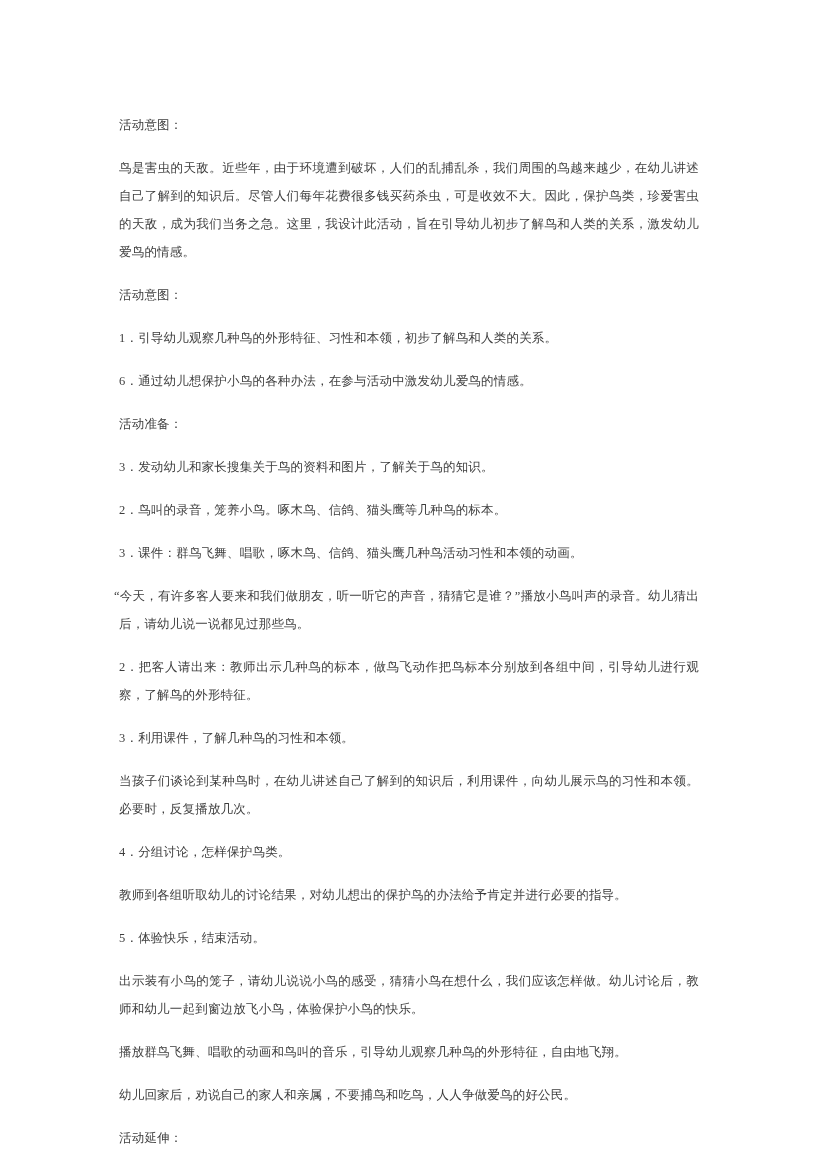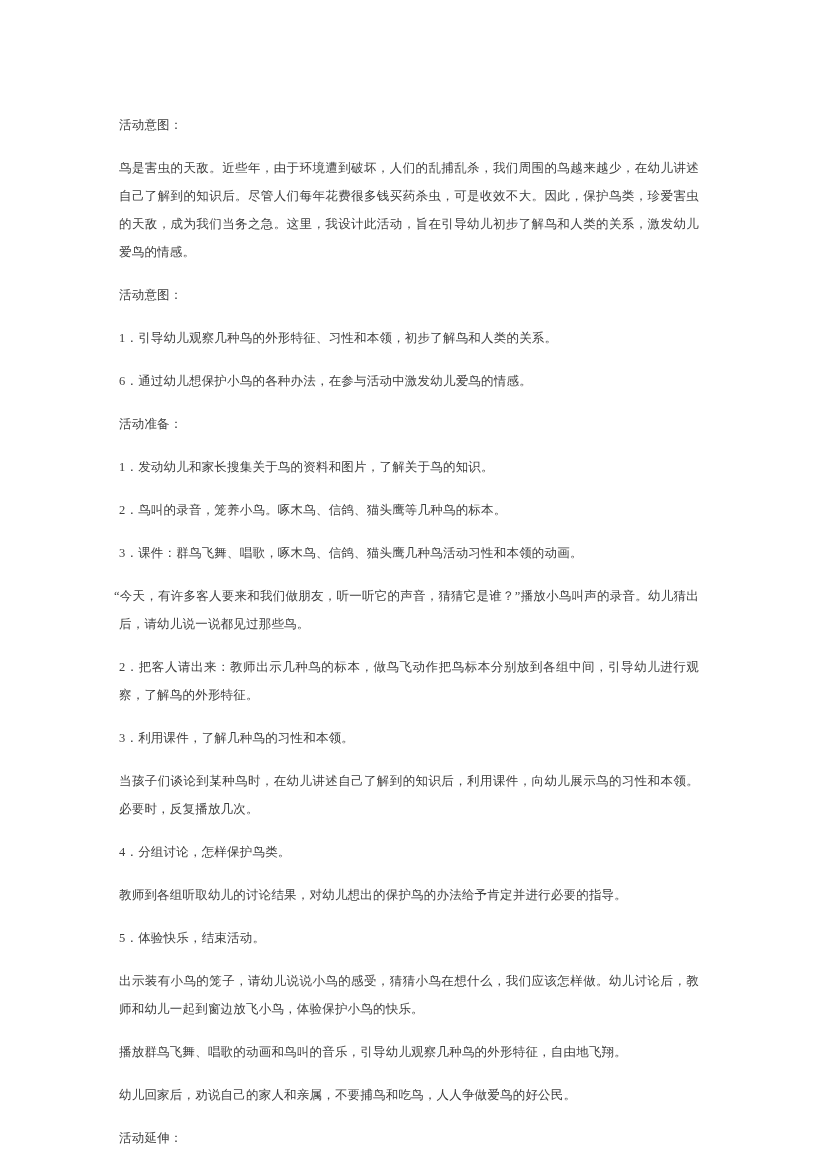--- a/index.html
+++ b/index.html
@@ -44,21 +44,21 @@
 <body>
 
 <div class="doc-page">
   <div class="doc-content">
     <p>活动意图：</p>
     <p>鸟是害虫的天敌。近些年，由于环境遭到破坏，人们的乱捕乱杀，我们周围的鸟越来越少，在幼儿讲述自己了解到的知识后。尽管人们每年花费很多钱买药杀虫，可是收效不大。因此，保护鸟类，珍爱害虫的天敌，成为我们当务之急。这里，我设计此活动，旨在引导幼儿初步了解鸟和人类的关系，激发幼儿爱鸟的情感。</p>
     <p>活动意图：</p>
     <p>1．引导幼儿观察几种鸟的外形特征、习性和本领，初步了解鸟和人类的关系。</p>
     <p>6．通过幼儿想保护小鸟的各种办法，在参与活动中激发幼儿爱鸟的情感。</p>
     <p>活动准备：</p>
-    <p>1．发动幼儿和家长搜集关于鸟的资料和图片，了解关于鸟的知识。</p>
+    <p>3．发动幼儿和家长搜集关于鸟的资料和图片，了解关于鸟的知识。</p>
     <p>2．鸟叫的录音，笼养小鸟。啄木鸟、信鸽、猫头鹰等几种鸟的标本。</p>
     <p>3．课件：群鸟飞舞、唱歌，啄木鸟、信鸽、猫头鹰几种鸟活动习性和本领的动画。</p>
     <p class="hang">“今天，有许多客人要来和我们做朋友，听一听它的声音，猜猜它是谁？”播放小鸟叫声的录音。幼儿猜出后，请幼儿说一说都见过那些鸟。</p>
     <p>2．把客人请出来：教师出示几种鸟的标本，做鸟飞动作把鸟标本分别放到各组中间，引导幼儿进行观察，了解鸟的外形特征。</p>
     <p>3．利用课件，了解几种鸟的习性和本领。</p>
     <p>当孩子们谈论到某种鸟时，在幼儿讲述自己了解到的知识后，利用课件，向幼儿展示鸟的习性和本领。必要时，反复播放几次。</p>
     <p>4．分组讨论，怎样保护鸟类。</p>
     <p>教师到各组听取幼儿的讨论结果，对幼儿想出的保护鸟的办法给予肯定并进行必要的指导。</p>
     <p>5．体验快乐，结束活动。</p>
     <p>出示装有小鸟的笼子，请幼儿说说小鸟的感受，猜猜小鸟在想什么，我们应该怎样做。幼儿讨论后，教师和幼儿一起到窗边放飞小鸟，体验保护小鸟的快乐。</p>

